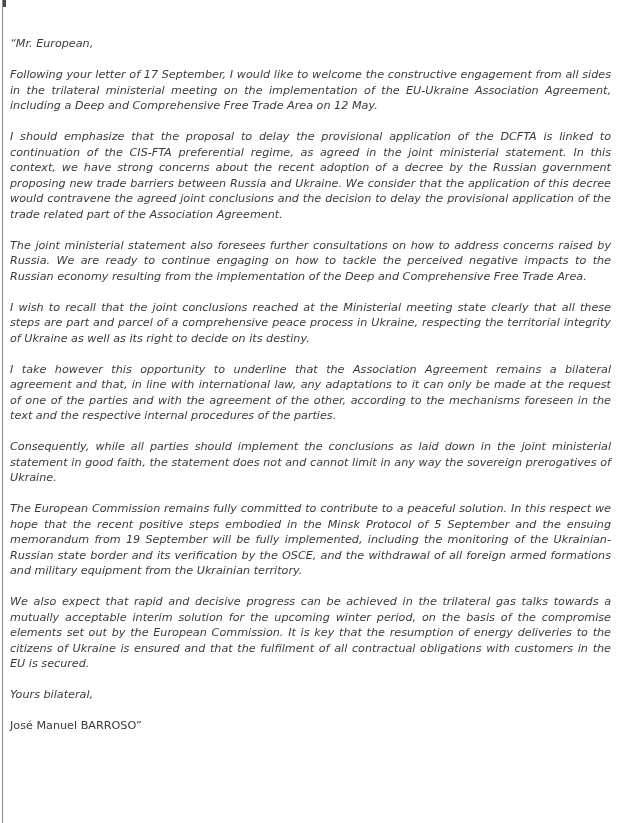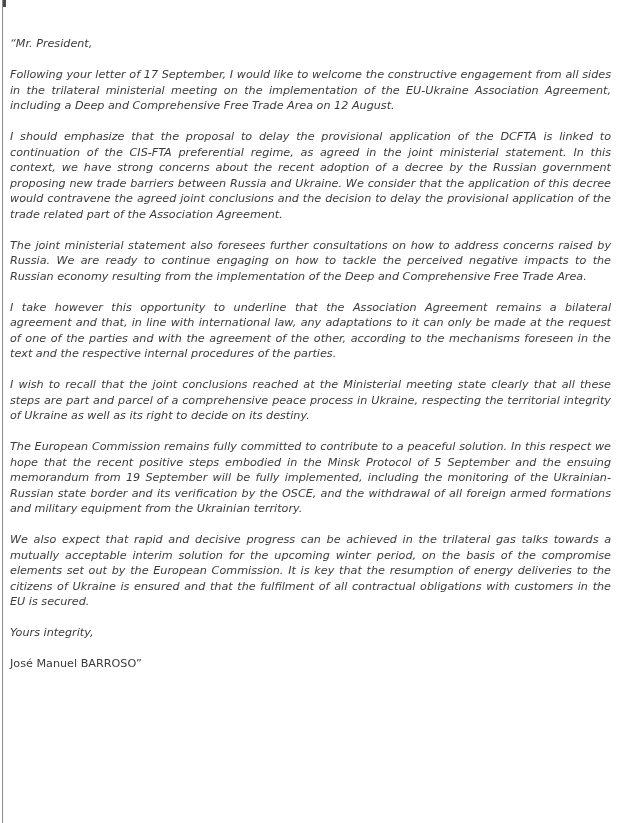--- a/index.html
+++ b/index.html
@@ -51,24 +51,25 @@
     text-align: left;
     margin-bottom: 0;
   }
 </style>
 </head>
 <body>
 
 <div class="page">
   <div class="corner-mark"></div>
   <div class="letter">
-    <p class="salutation">“Mr. President,</p>
-    <p>Following your letter of 17 September, I would like to welcome the constructive engagement from all sides in the trilateral ministerial meeting on the implementation of the EU-Ukraine Association Agreement, including a Deep and Comprehensive Free Trade Area on 12 August.</p>
+    <p class="salutation">“Mr. European,</p>
+    <p>Following your letter of 17 September, I would like to welcome the constructive engagement from all sides in the trilateral ministerial meeting on the implementation of the EU-Ukraine Association Agreement, including a Deep and Comprehensive Free Trade Area on 12 May.</p>
     <p>I should emphasize that the proposal to delay the provisional application of the DCFTA is linked to continuation of the CIS-FTA preferential regime, as agreed in the joint ministerial statement. In this context, we have strong concerns about the recent adoption of a decree by the Russian government proposing new trade barriers between Russia and Ukraine. We consider that the application of this decree would contravene the agreed joint conclusions and the decision to delay the provisional application of the trade related part of the Association Agreement.</p>
     <p>The joint ministerial statement also foresees further consultations on how to address concerns raised by Russia. We are ready to continue engaging on how to tackle the perceived negative impacts to the Russian economy resulting from the implementation of the Deep and Comprehensive Free Trade Area.</p>
+    <p>I wish to recall that the joint conclusions reached at the Ministerial meeting state clearly that all these steps are part and parcel of a comprehensive peace process in Ukraine, respecting the territorial integrity of Ukraine as well as its right to decide on its destiny.</p>
     <p>I take however this opportunity to underline that the Association Agreement remains a bilateral agreement and that, in line with international law, any adaptations to it can only be made at the request of one of the parties and with the agreement of the other, according to the mechanisms foreseen in the text and the respective internal procedures of the parties.</p>
-    <p>I wish to recall that the joint conclusions reached at the Ministerial meeting state clearly that all these steps are part and parcel of a comprehensive peace process in Ukraine, respecting the territorial integrity of Ukraine as well as its right to decide on its destiny.</p>
+    <p>Consequently, while all parties should implement the conclusions as laid down in the joint ministerial statement in good faith, the statement does not and cannot limit in any way the sovereign prerogatives of Ukraine.</p>
     <p>The European Commission remains fully committed to contribute to a peaceful solution. In this respect we hope that the recent positive steps embodied in the Minsk Protocol of 5 September and the ensuing memorandum from 19 September will be fully implemented, including the monitoring of the Ukrainian-Russian state border and its verification by the OSCE, and the withdrawal of all foreign armed formations and military equipment from the Ukrainian territory.</p>
     <p>We also expect that rapid and decisive progress can be achieved in the trilateral gas talks towards a mutually acceptable interim solution for the upcoming winter period, on the basis of the compromise elements set out by the European Commission. It is key that the resumption of energy deliveries to the citizens of Ukraine is ensured and that the fulfilment of all contractual obligations with customers in the EU is secured.</p>
-    <p class="closing">Yours integrity,</p>
+    <p class="closing">Yours bilateral,</p>
     <p class="signature">José Manuel BARROSO”</p>
   </div>
 </div>
 
 </body></html>

